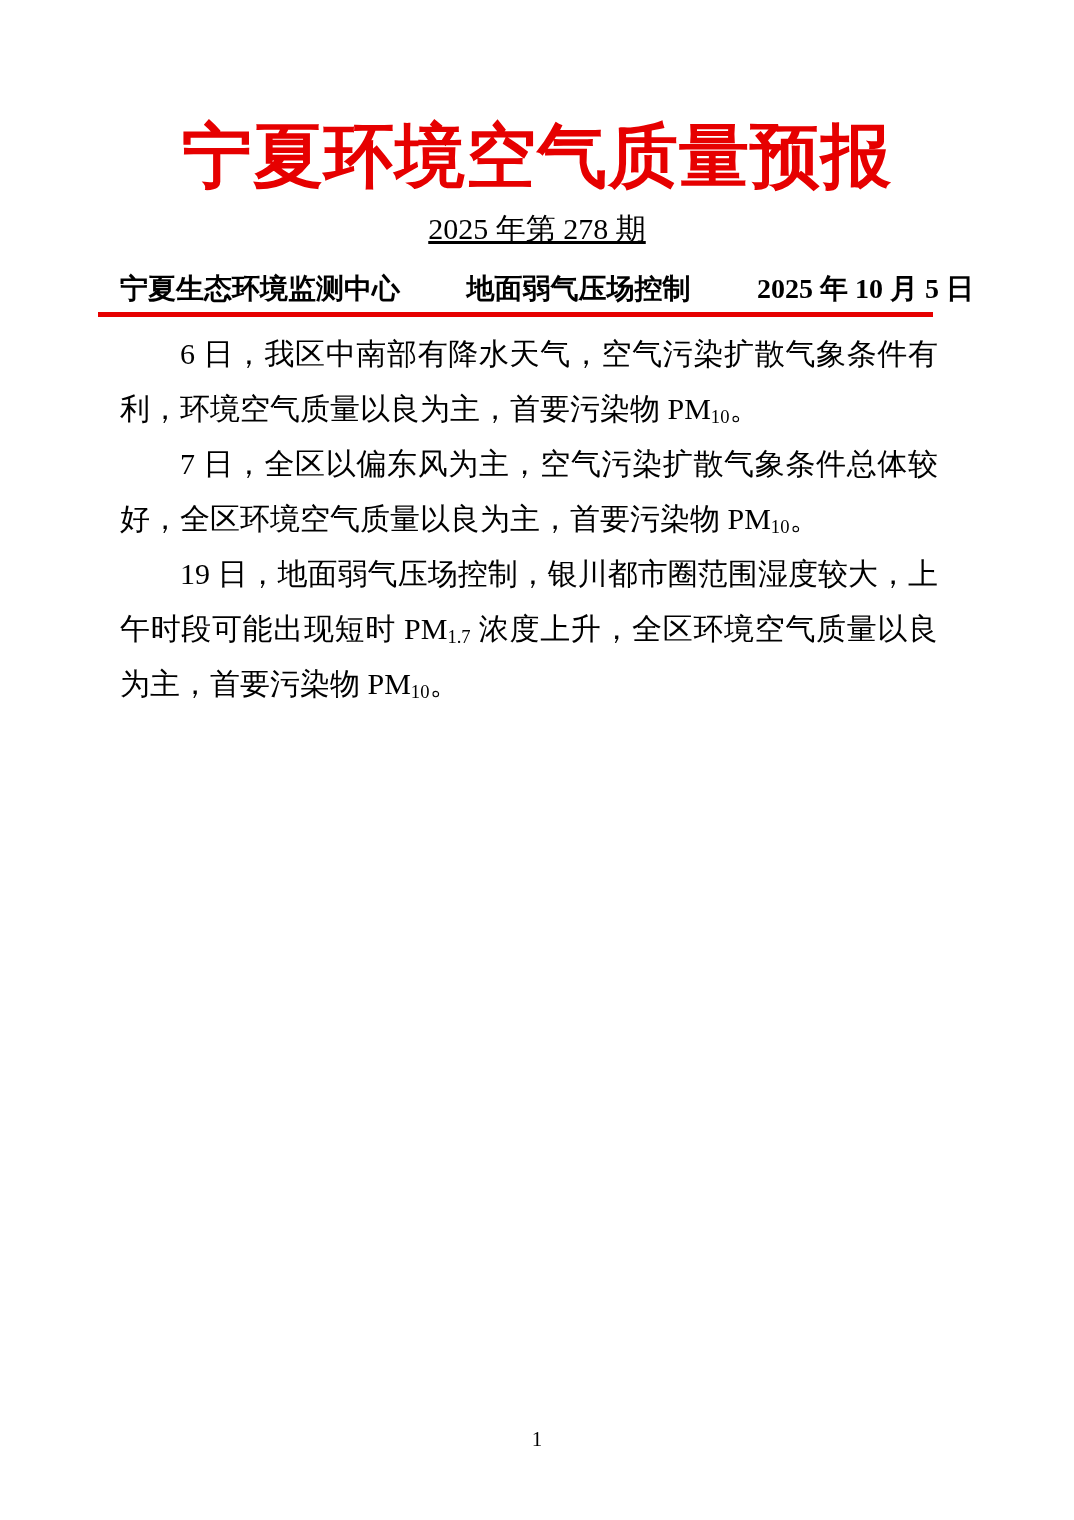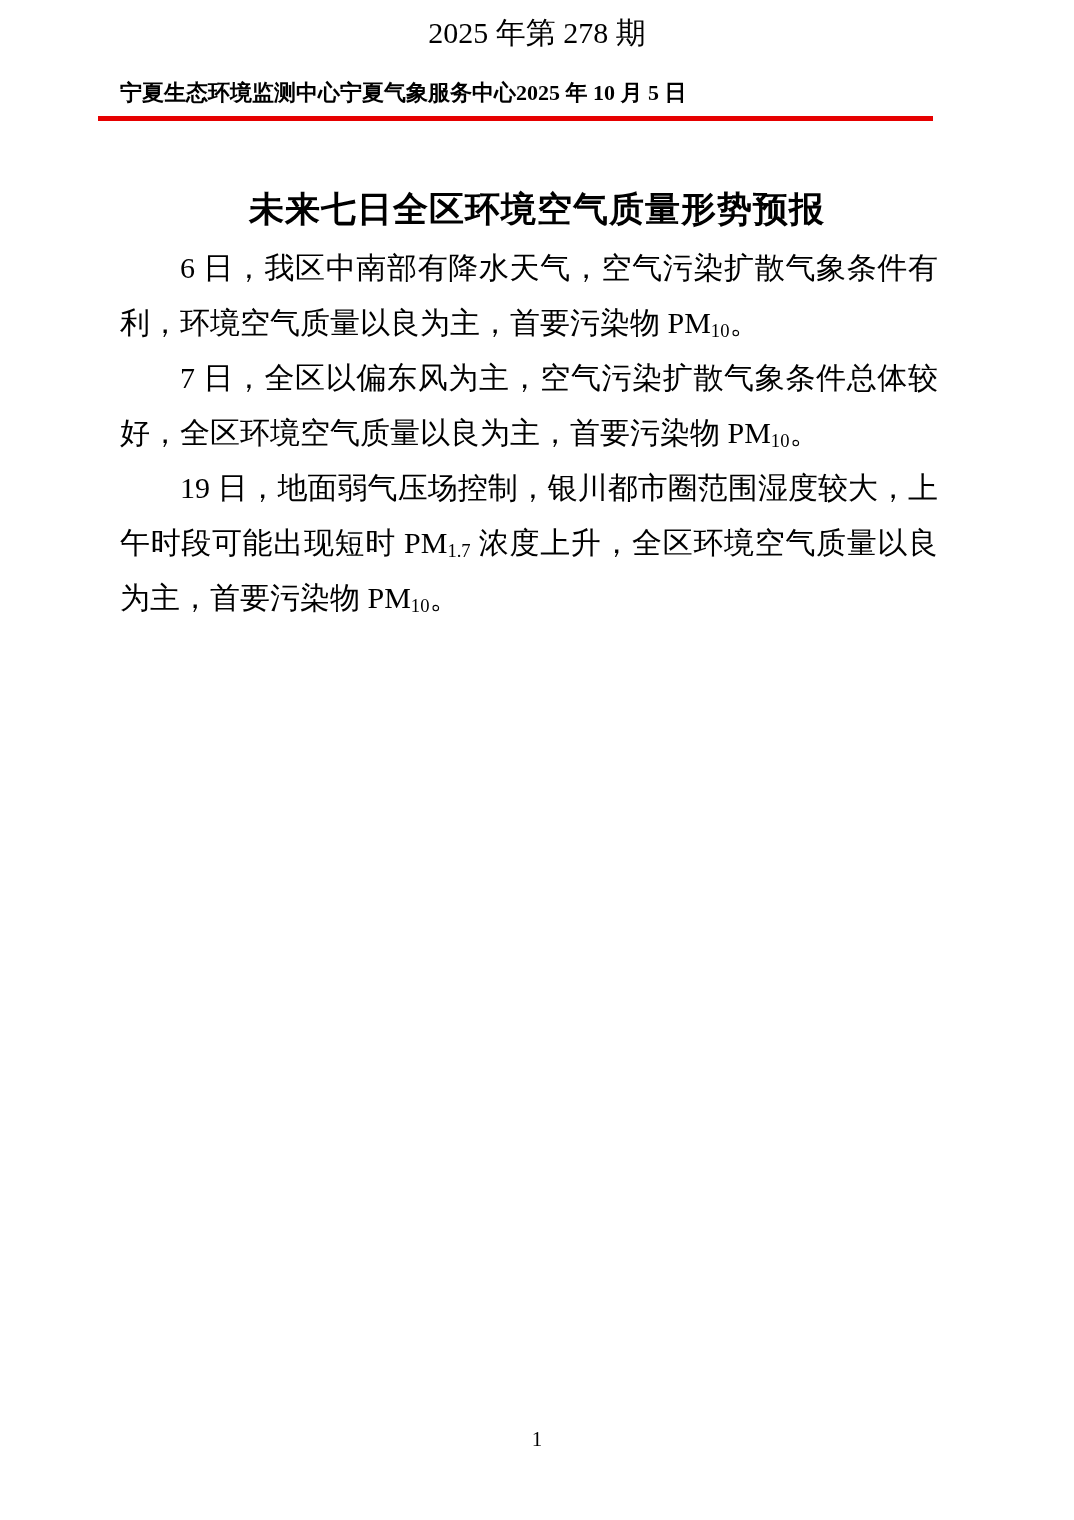--- a/index.html
+++ b/index.html
@@ -33,26 +33,28 @@
     font-weight:700;
     font-family:"Liberation Serif","DejaVu Serif",serif;
     letter-spacing:1px;
   }
   .issue-line{
     margin-top:16px;
     text-align:center;
     font-size:30px;
     line-height:34px;
     font-weight:400;
+    text-decoration:underline;
   }
   .masthead-row{
     display:flex;
+    justify-content:space-between;
     align-items:baseline;
     margin:26px 100px 0 120px;
-    font-size:22px;
+    font-size:28px;
     line-height:34px;
     font-weight:700;
   }
   .red-rule{
     height:5px;
     background:var(--accent);
     margin:6px 141px 0 98px;
   }
   .section-heading{
     margin:66px 120px 0 120px;
@@ -86,32 +88,32 @@
     text-align:center;
     font-size:21px;
     line-height:26px;
   }
 </style>
 </head>
 <body>
 
 <div class="page">
 
+  <h1 class="doc-title">宁夏环境空气质量预报</h1>
 
   <div class="issue-line">2025 年第 278 期</div>
 
   <div class="masthead-row">
     <span>宁夏生态环境监测中心</span>
-    <span>宁夏气象服务中心</span>
+    <span>地面弱气压场控制</span>
     <span>2025 年 10 月 5 日</span>
   </div>
 
   <div class="red-rule"></div>
 
-  <h2 class="section-heading">未来七日全区环境空气质量形势预报</h2>
 
   <div class="body-paragraphs">
       <p><span>6 日，我区中南部有降水天气，空气污染扩散气象条件有利，环境空气质量以良为主，首要污染物 PM</span><sub>10</sub><span>。</span></p>
       <p><span>7 日，全区以偏东风为主，空气污染扩散气象条件总体较好，全区环境空气质量以良为主，首要污染物 PM</span><sub>10</sub><span>。</span></p>
       <p><span>19 日，地面弱气压场控制，银川都市圈范围湿度较大，上午时段可能出现短时 PM</span><sub>1.7</sub><span> 浓度上升，全区环境空气质量以良为主，首要污染物 PM</span><sub>10</sub><span>。</span></p>
     </div>
 
   <div class="page-number">1</div>
 
 </div>

